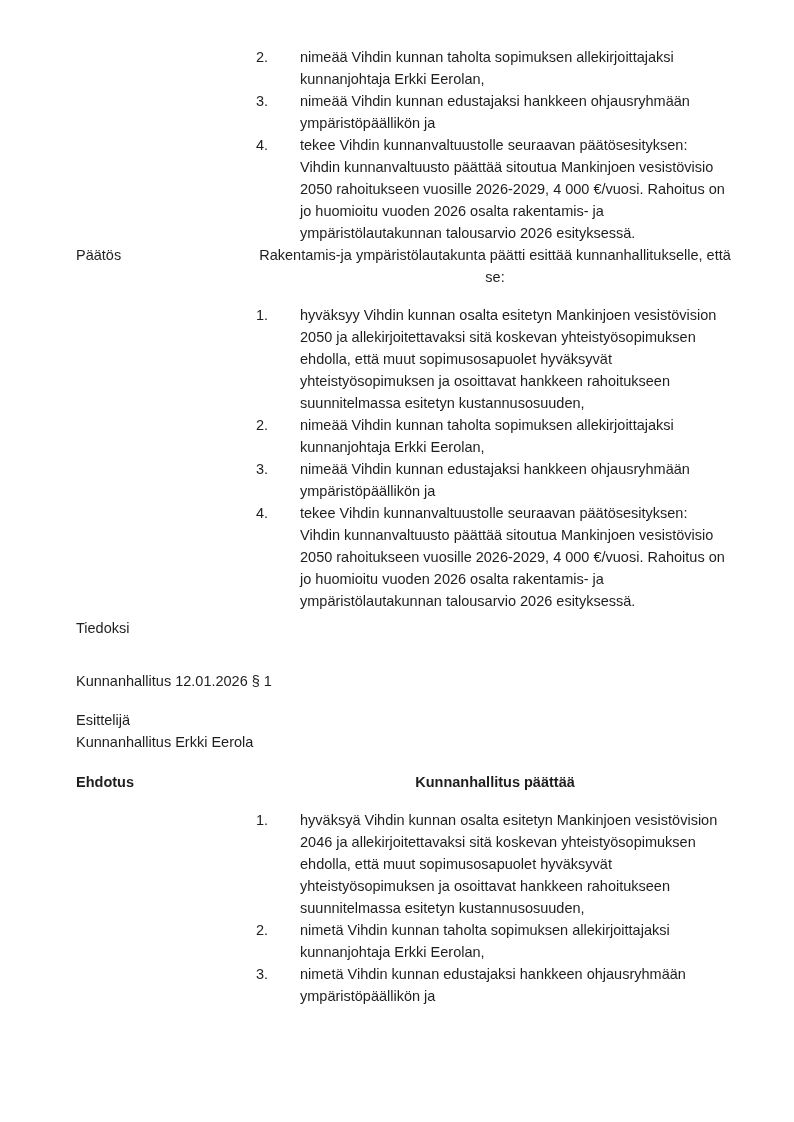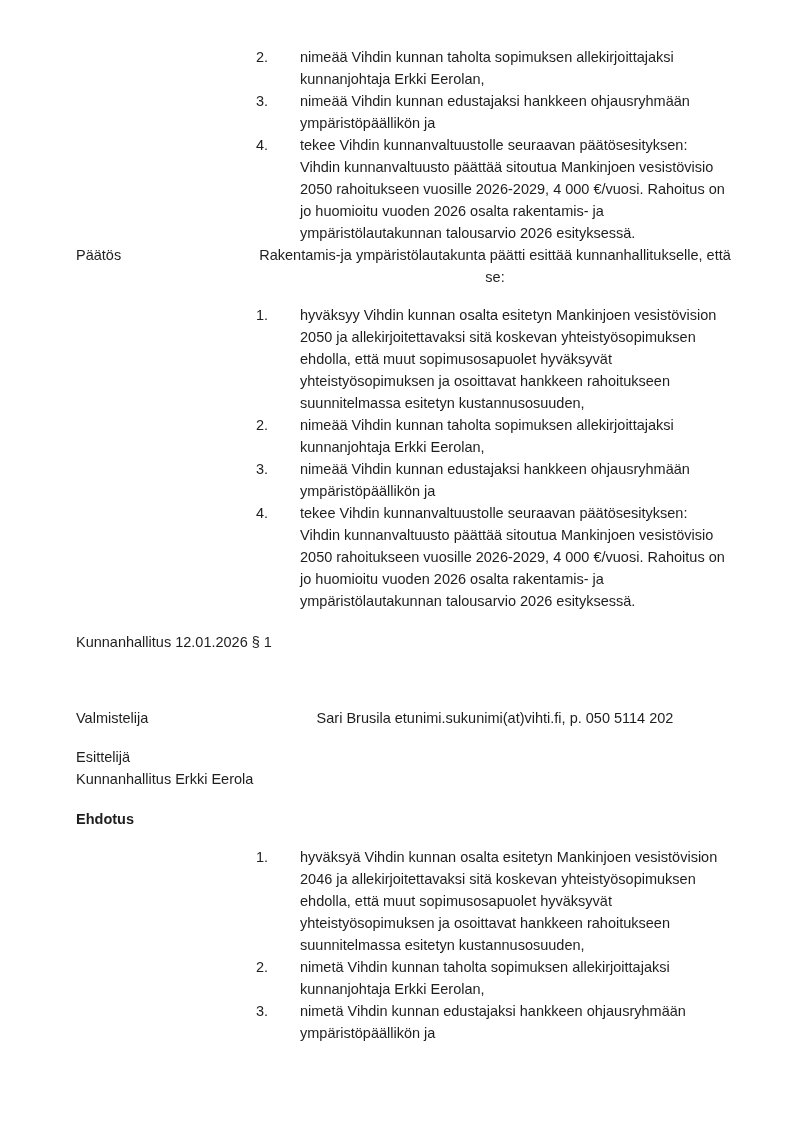--- a/index.html
+++ b/index.html
@@ -25,21 +25,21 @@
   .num {
     width: 52px;
     flex-shrink: 0;
     box-sizing: border-box;
     padding-left: 8px;
   }
   .item-text, .multiline { white-space: pre-line; }
   .mt-paatos   { }
   .mt-list-b   { margin-top: 16px; }
   .mt-tiedoksi { margin-top: 5px; }
-  .mt-ref      { margin-top: 19px; }
+  .mt-ref      { margin-top: 31px; }
   .mt-valm     { margin-top: 54px; }
   .mt-esit     { margin-top: 17px; flex-direction: column; }
   .mt-ehdo     { margin-top: 18px; font-weight: bold; }
   .mt-list-c   { margin-top: 16px; }
 </style>
 </head>
 <body>
 
 <div class="page">
 
@@ -92,33 +92,31 @@
     <div class="list-item">
       <span class="num">4.</span>
       <span class="item-text">tekee Vihdin kunnanvaltuustolle seuraavan päätösesityksen:
 Vihdin kunnanvaltuusto päättää sitoutua Mankinjoen vesistövisio
 2050 rahoitukseen vuosille 2026-2029, 4 000 €/vuosi. Rahoitus on
 jo huomioitu vuoden 2026 osalta rakentamis- ja
 ympäristölautakunnan talousarvio 2026 esityksessä.</span>
     </div>
   </div>
 
+  <div class="mt-tiedoksi">Tiedoksi</div>
 
   <div class="mt-ref">Kunnanhallitus 12.01.2026 § 1</div>
 
-  <div class="row mt-valm">
-    <div class="label-col">Valmistelija</div>
-    <div class="content-col">Sari Brusila etunimi.sukunimi(at)vihti.fi, p. 050 5114 202</div>
-  </div>
   <div class="row mt-esit">
     <div class="label-col">Esittelijä</div>
     <div class="content-col">Kunnanhallitus Erkki Eerola</div>
   </div>
   <div class="row mt-ehdo">
     <div class="label-col">Ehdotus</div>
+    <div class="content-col">Kunnanhallitus päättää</div>
   </div>
 
   <div class="list indented mt-list-c">
     <div class="list-item">
       <span class="num">1.</span>
       <span class="item-text">hyväksyä Vihdin kunnan osalta esitetyn Mankinjoen vesistövision
 2046 ja allekirjoitettavaksi sitä koskevan yhteistyösopimuksen
 ehdolla, että muut sopimusosapuolet hyväksyvät
 yhteistyösopimuksen ja osoittavat hankkeen rahoitukseen
 suunnitelmassa esitetyn kustannusosuuden,</span>

